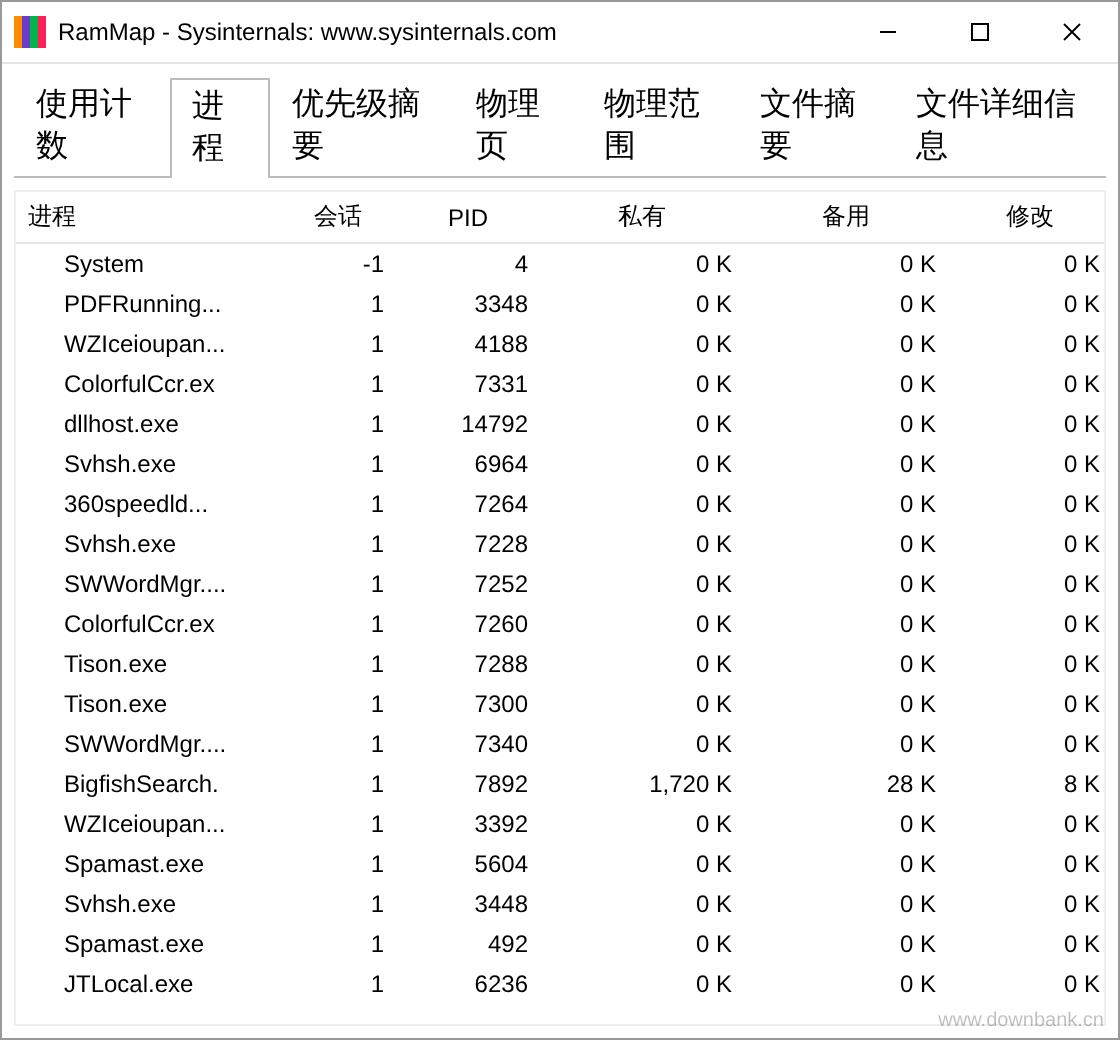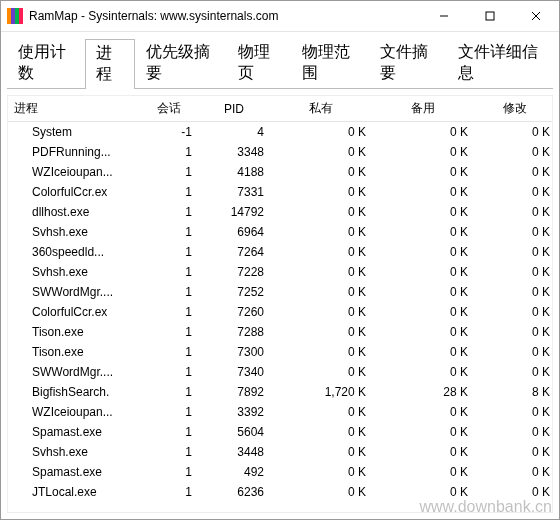--- a/index.html
+++ b/index.html
@@ -108,21 +108,21 @@
   .col-spare{ width: 90px; margin-top: 44px; }
   .col-mod  { width: 70px; }
   
   .listview::-webkit-scrollbar { width: 17px; }
   .listview::-webkit-scrollbar-track { background: #f0f0f0; }
   .listview::-webkit-scrollbar-thumb { background: #c2c2c2; }
   .listview::-webkit-scrollbar-button { background:#f0f0f0; height:17px; }
   
   .watermark {
     position: absolute; right: 8px; bottom: 4px;
-    font-size: 16px; color: rgba(0,0,0,.25);
+    font-size: 10px; color: rgba(0,0,0,.25);
     font-family: Arial, sans-serif;
     pointer-events: none;
   }
 </style>
 </head>
 <body>
 
 <div class="window">
 
   <div class="titlebar">

